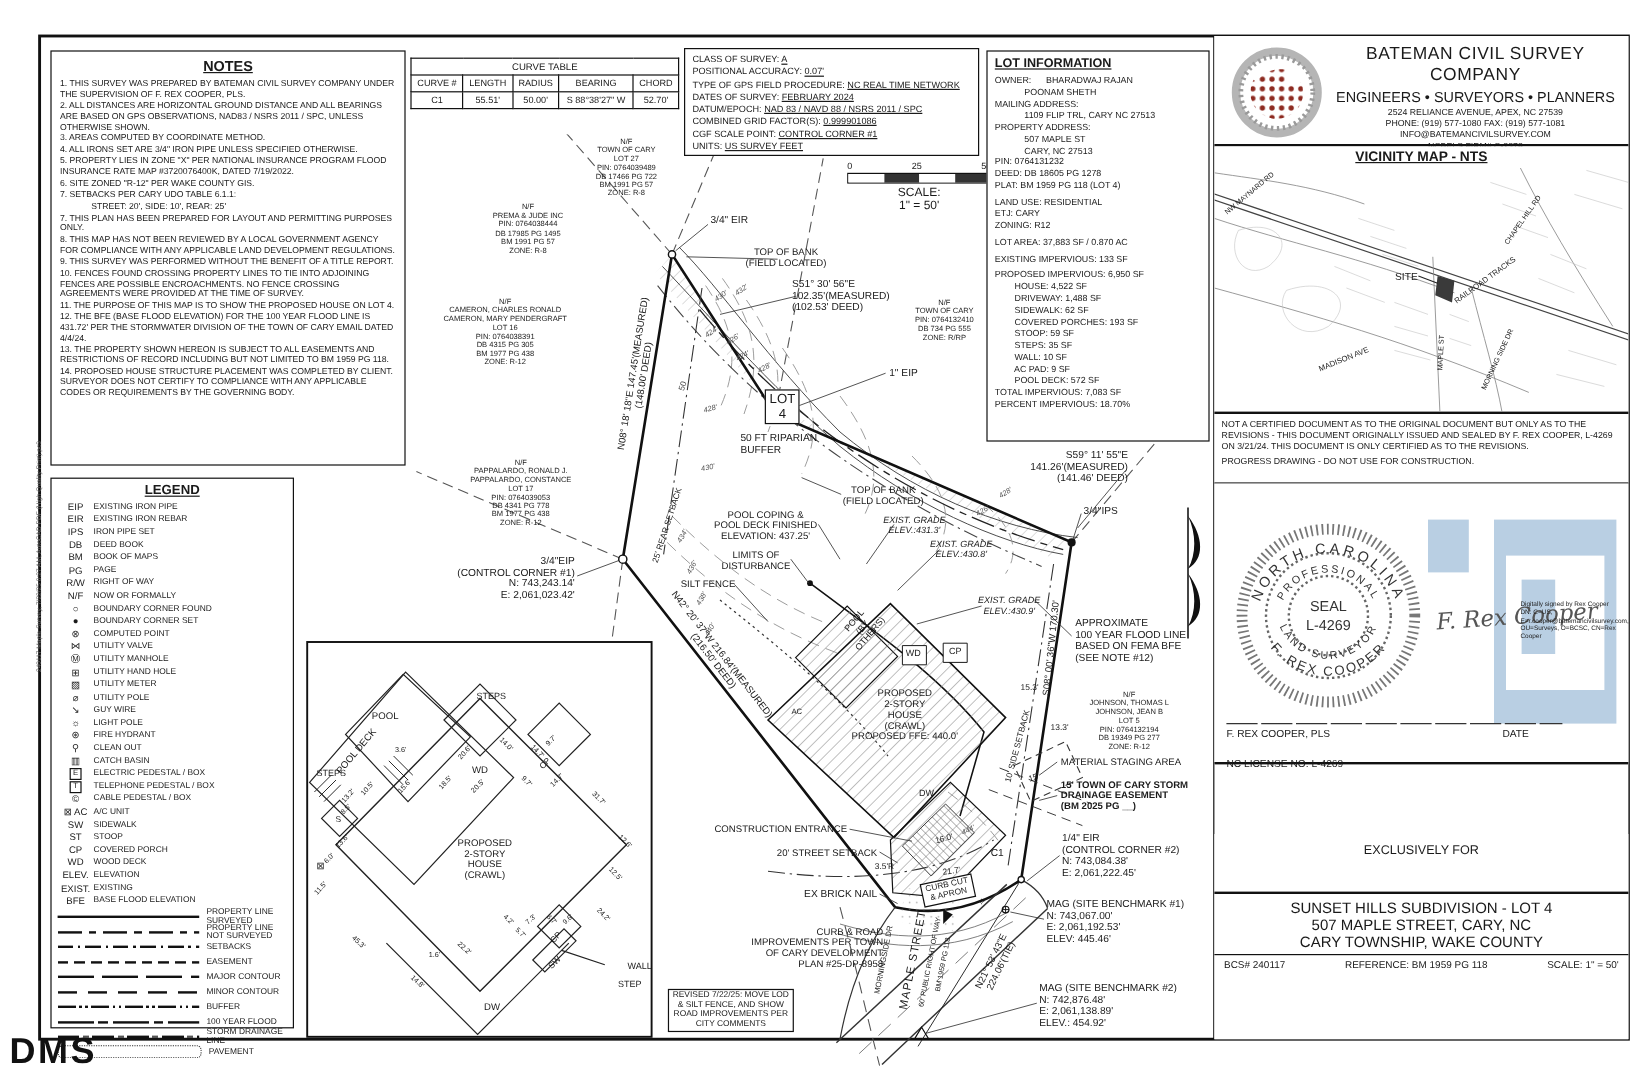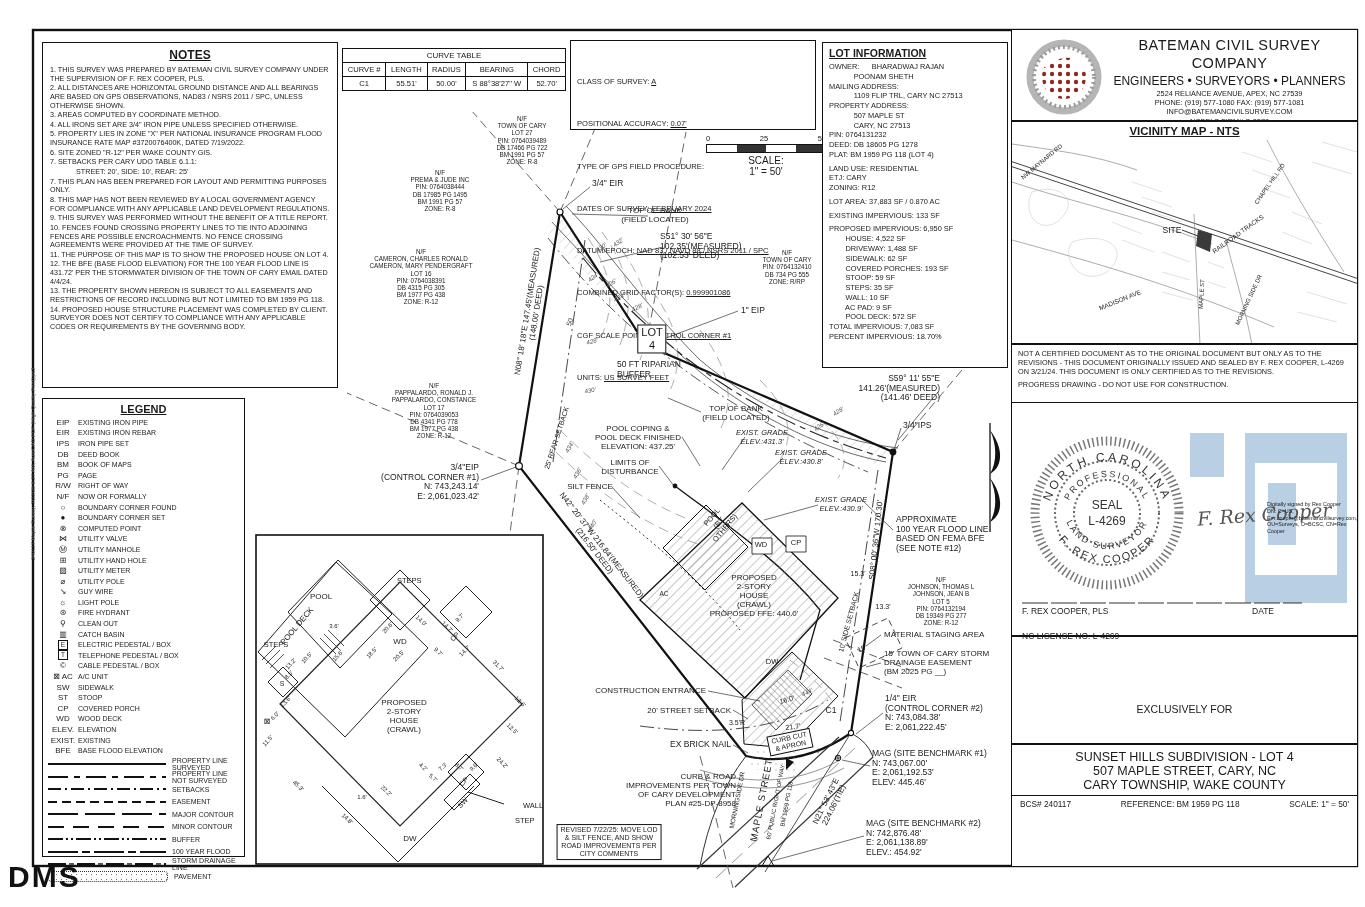--- a/index.html
+++ b/index.html
@@ -8,21 +8,21 @@
   .abs{position:absolute;}
   .box{position:absolute;background:#fff;border:1.6px solid #111;box-sizing:border-box;z-index:3;}
   .lbl{position:absolute;white-space:pre-line;line-height:1.14;color:#1a1a1a;z-index:4;text-align:center;}
   .lbl.it{font-style:italic;}
   .lbl.bx{border:1px solid #111;background:#fff;padding:1px 3px;}
   .ul{text-decoration:underline;}
   
   .note{font-size:7.2px;line-height:1.2;margin:0 0 1px 0;}
   .note.ind{padding-left:26px;}
   
-  .si{font-size:7.6px;line-height:1.35;white-space:nowrap;margin-top:32px;}
+  .si{font-size:7.6px;line-height:1.35;white-space:nowrap;}
   
   .li{font-size:7.4px;line-height:1.32;white-space:pre;}
   
   .lg-row{display:flex;align-items:center;height:10.6px;font-size:7px;}
   .lg-sym{width:30px;text-align:center;flex:none;font-size:8px;}
   .lg-sym .symbx{display:inline-block;border:1px solid #111;width:8px;height:8px;line-height:8px;font-size:6.5px;text-align:center;}
   .lg-line-row{display:flex;align-items:center;height:12.5px;font-size:7px;}
   .lg-ls{width:118px;flex:none;margin-right:6px;height:2px;}
   .ls-solid{border-top:2px solid #111;height:0;}
   .ls-pnl{background:repeating-linear-gradient(90deg,#111 0 20px,transparent 20px 26px,#111 26px 32px,transparent 32px 38px);}
@@ -290,21 +290,21 @@
 (CRAWL)
 PROPOSED FFE: 440.0'</div>
       <div class="lbl" style="left: 896px; top: 534px; font-size: 8.5px; transform: translate(0%, -50%) rotate(0deg); transform-origin: left center; text-align: left;">APPROXIMATE
 100 YEAR FLOOD LINE
 BASED ON FEMA BFE
 (SEE NOTE #12)</div>
       <div class="lbl" style="left: 858px; top: 574px; font-size: 7px; transform: translate(-50%, -50%) rotate(0deg); transform-origin: center center;">15.3'</div>
       <div class="lbl" style="left: 883px; top: 607px; font-size: 7px; transform: translate(-50%, -50%) rotate(0deg); transform-origin: center center;">13.3'</div>
       <div class="lbl" style="left: 849px; top: 622px; font-size: 7px; transform: translate(-50%, -50%) rotate(-75deg); transform-origin: center center;">10' SIDE SETBACK</div>
       <div class="lbl" style="left: 884px; top: 635px; font-size: 8px; transform: translate(0%, -50%) rotate(0deg); transform-origin: left center; text-align: left;">MATERIAL STAGING AREA</div>
-      <div class="lbl" style="left: 884px; top: 663px; font-size: 8px; transform: translate(0%, -50%) rotate(0deg); transform-origin: left center; text-align: left;">15' TOWN OF CARY STORM
+      <div class="lbl" style="left: 884px; top: 663px; font-size: 8px; transform: translate(0%, -50%) rotate(0deg); transform-origin: left center; text-align: left; font-weight: bold;">15' TOWN OF CARY STORM
 DRAINAGE EASEMENT
 (BM 2025 PG __)</div>
       <div class="lbl" style="left: 862px; top: 649px; font-size: 7px; transform: translate(-50%, -50%) rotate(-20deg); transform-origin: center center;">15'</div>
       <div class="lbl" style="left: 772px; top: 662px; font-size: 7.5px; transform: translate(-50%, -50%) rotate(0deg); transform-origin: center center;">DW</div>
       <div class="lbl" style="left: 664px; top: 594px; font-size: 6.5px; transform: translate(-50%, -50%) rotate(0deg); transform-origin: center center;">AC</div>
       <div class="lbl" style="left: 706px; top: 691px; font-size: 8px; transform: translate(-100%, -50%) rotate(0deg); transform-origin: right center; text-align: right;">CONSTRUCTION ENTRANCE</div>
       <div class="lbl" style="left: 731px; top: 711px; font-size: 8px; transform: translate(-100%, -50%) rotate(0deg); transform-origin: right center; text-align: right;">20' STREET SETBACK</div>
       <div class="lbl" style="left: 737px; top: 723px; font-size: 7px; transform: translate(-50%, -50%) rotate(0deg); transform-origin: center center;">3.5'R</div>
       <div class="lbl" style="left: 787px; top: 700px; font-size: 7px; transform: translate(-50%, -50%) rotate(-15deg); transform-origin: center center;">16.0'</div>
       <div class="lbl" style="left: 793px; top: 727px; font-size: 7px; transform: translate(-50%, -50%) rotate(-8deg); transform-origin: center center;">21.7'</div>

